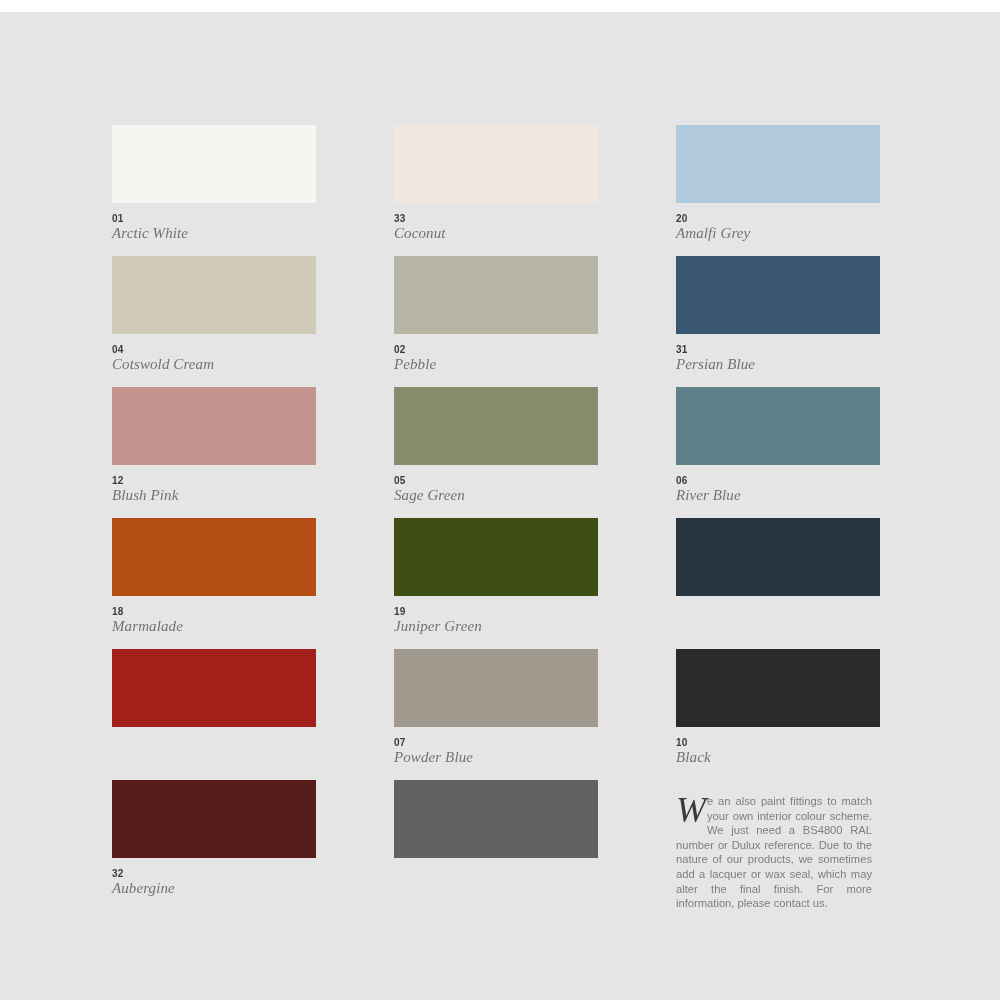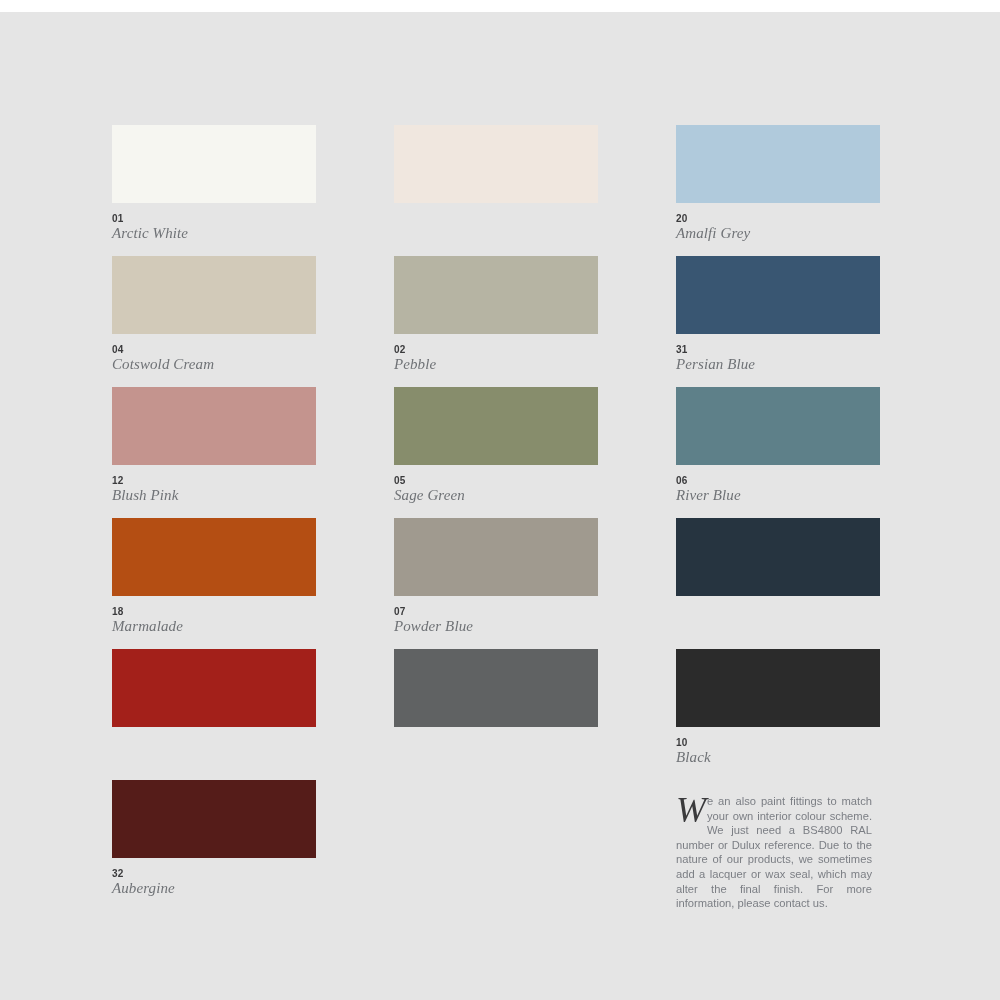--- a/index.html
+++ b/index.html
@@ -141,36 +141,47 @@
         <div class="swatch-labels">
           <p class="swatch-code">32</p>
           <p class="swatch-name">Aubergine</p>
         </div>
       </div>
     </div>
 
     <div class="column">
       <div class="swatch-cell">
         <div class="swatch-chip" style="background-color: rgb(240, 231, 223);"></div>
+        <div class="swatch-labels">
+          <p class="swatch-code">33</p>
+          <p class="swatch-name">Coconut</p>
+        </div>
       </div>
       <div class="swatch-cell">
         <div class="swatch-chip" style="background-color: rgb(182, 180, 163);"></div>
         <div class="swatch-labels">
           <p class="swatch-code">02</p>
           <p class="swatch-name">Pebble</p>
         </div>
       </div>
       <div class="swatch-cell">
         <div class="swatch-chip" style="background-color: rgb(135, 141, 108);"></div>
         <div class="swatch-labels">
           <p class="swatch-code">05</p>
           <p class="swatch-name">Sage Green</p>
         </div>
       </div>
       <div class="swatch-cell">
+        <div class="swatch-chip" style="background-color: rgb(63, 79, 19);"></div>
+        <div class="swatch-labels">
+          <p class="swatch-code">19</p>
+          <p class="swatch-name">Juniper Green</p>
+        </div>
+      </div>
+      <div class="swatch-cell">
         <div class="swatch-chip" style="background-color: rgb(160, 154, 143);"></div>
         <div class="swatch-labels">
           <p class="swatch-code">07</p>
           <p class="swatch-name">Powder Blue</p>
         </div>
       </div>
       <div class="swatch-cell">
         <div class="swatch-chip" style="background-color: rgb(96, 98, 99);"></div>
       </div>
     </div>

